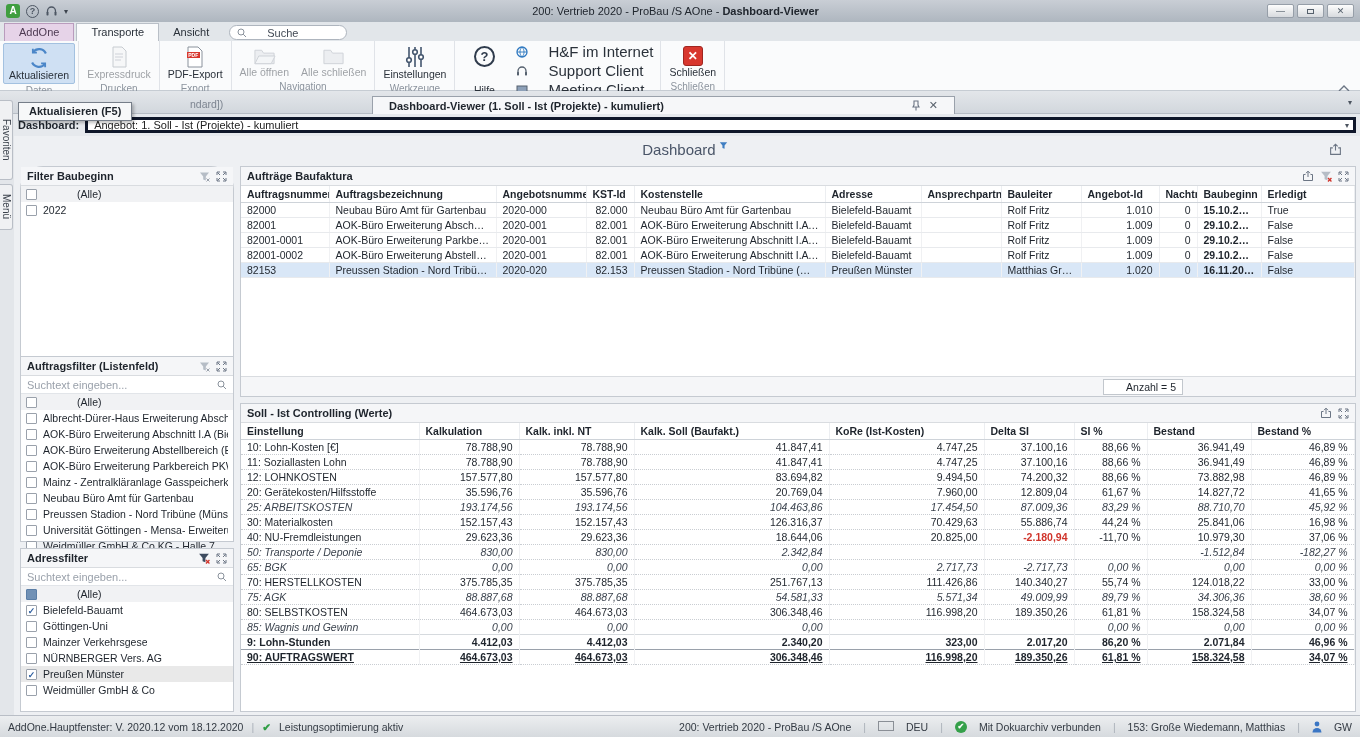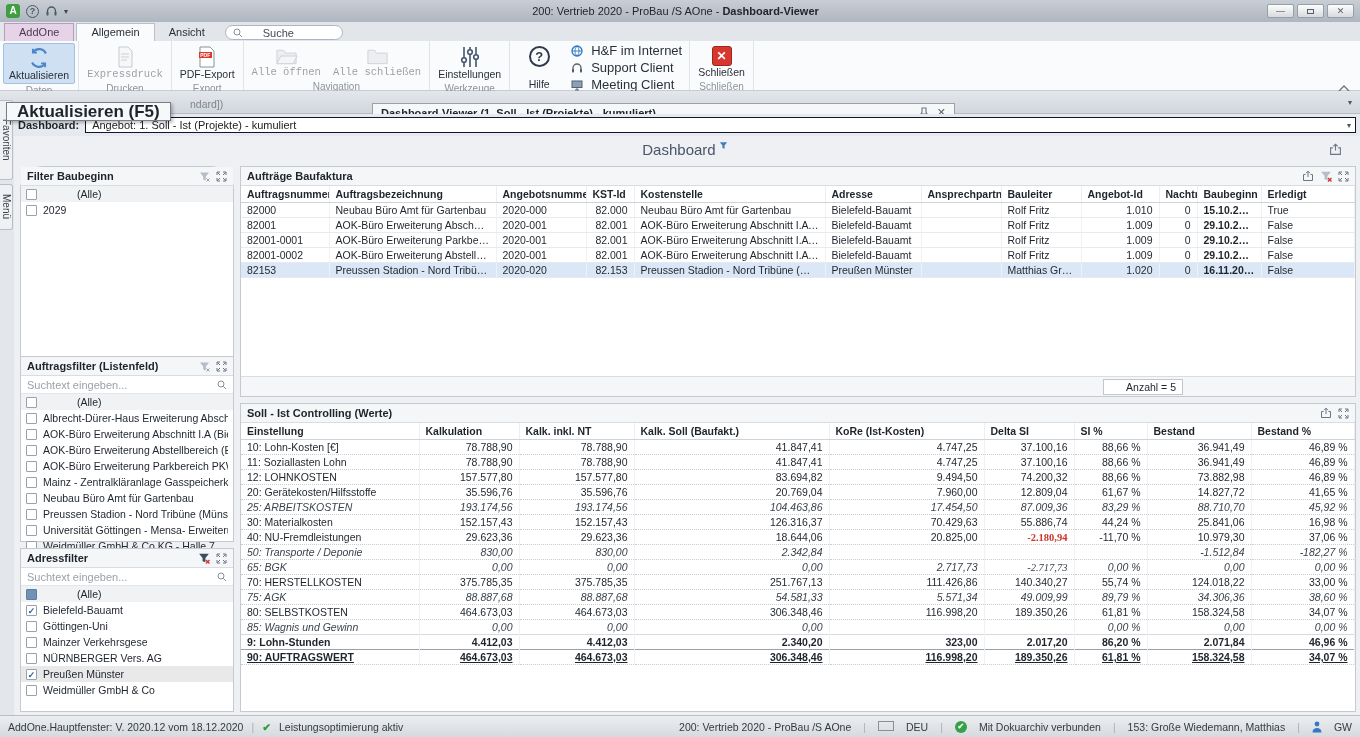--- a/index.html
+++ b/index.html
@@ -25,40 +25,40 @@
   .rsearch { margin-left:6px; margin-bottom:1px; width:118px; height:15px; background:#fff; border:1px solid #aeb5be; border-radius:8px; display:flex; align-items:center; gap:20px; padding:0 7px; color:#424a55; }
 
   
   .ribbon { position:absolute; left:0; top:41px; width:1360px; height:50px; background:#fafbfc; border-bottom:1px solid #c6ccd3; display:flex; }
   .rgroup { border-right:1px solid #e0e3e8; display:flex; flex-direction:column; padding:2px 3px 0; }
   .rbtns { flex:1; display:flex; align-items:stretch; gap:2px; }
   .rglabel { text-align:center; font-size:10px; color:#8b939d; padding:1px 4px 2px; }
   .rbtn { display:flex; flex-direction:column; align-items:center; justify-content:space-between; padding:3px 5px 2px; border-radius:2px; min-width:52px; }
   .rbtn .rlab { font-size:10.5px; color:#2a313a; white-space:nowrap; }
   .rbtn.on { background:#cfe0f3; border:1px solid #a3c1e0; }
-  .rbtn.dis { opacity:.45;font-family:Liberation Mono, monospace; }
+  .rbtn.dis { opacity:.45; }
   .smallcol { display:flex; flex-direction:column; justify-content:center; gap:2px; padding:0 4px; }
-  .sbtn { display:flex; align-items:center; gap:8px; font-size:13px; color:#2a313a; white-space:nowrap; }
+  .sbtn { display:flex; align-items:center; gap:20px; font-size:15px; color:#2a313a; white-space:nowrap; }
   .hilfe-circle { width:21px; height:21px; border:2px solid #2f3b4c; border-radius:50%; font-weight:bold; font-size:13px; color:#2f3b4c; text-align:center; line-height:18px; }
   .close-red { width:20px; height:20px; background:#d8372e; border:1px solid #a02520; border-radius:3px; color:#fff; font-weight:bold; font-size:12px; text-align:center; line-height:18px; }
   .ribbon-collapse { position:absolute; right:10px; top:85px; }
 
   
   .doctabs { position:absolute; left:0; top:91px; width:1360px; height:23px; background:linear-gradient(#e3e6ea,#d2d7dd); border-bottom:1px solid #b7bdc5; }
   .hidtab { position:absolute; left:190px; top:7px; color:#7d8591; font-size:10.5px; }
-  .dtab { position:absolute; left:372px; top:12px; width:583px; height:18px; background:#f6f7f9; border:1px solid #9aa1ab; border-bottom:none; display:flex; align-items:center; padding:0 8px; font-weight:bold; font-size:11px; }
+  .dtab { position:absolute; left:372px; top:5px; width:583px; height:18px; background:#f6f7f9; border:1px solid #9aa1ab; border-bottom:none; display:flex; align-items:center; padding:0 16px; font-weight:bold; font-size:11px; }
   .dtab .sp { flex:1; }
   .tclose { color:#5a636e; font-size:11px; font-weight:normal; margin-left:8px; }
   .dt-caret { position:absolute; right:8px; top:7px; font-size:8px; color:#4c545f; }
-  .tooltip { position:absolute; left:6px; top:102px; height:19px; background:#f7f8f9; border:1px solid #767e89; box-shadow:2px 2px 3px rgba(0,0,0,.25); font-weight:bold; font-size:17px; line-height:17px; padding:0 10px; z-index:60; }
+  .tooltip { position:absolute; left:18px; top:102px; height:19px; background:#f7f8f9; border:1px solid #767e89; box-shadow:2px 2px 3px rgba(0,0,0,.25); font-weight:bold; font-size:11px; line-height:17px; padding:0 10px; z-index:60; }
 
   
   .dashrow { position:absolute; left:0; top:114px; width:1360px; height:22px; background:#e6e9ed; display:flex; align-items:center; padding-left:18px; }
   .dlabel { font-weight:bold; margin-right:6px; }
-  .dcombo { flex:1; height:16px; background:#fff; border:1px solid #0f172a; display:flex; align-items:center; padding-left:6px; margin-right:4px; color:#222; }
+  .dcombo { flex:1; height:16px; background:#fff; border:3px solid #0f172a; display:flex; align-items:center; padding-left:6px; margin-right:4px; color:#222; }
   .dcombo .sp { flex:1; }
   .caret { font-size:8px; color:#4c545f; padding:0 4px; }
 
   
   .vstrip { position:absolute; left:0; top:114px; width:14px; height:601px; background:#e3e6ea; }
   .vtab { position:absolute; left:0; width:13px; background:#f0f1f3; border:1px solid #b9bec6; border-left:none; border-radius:0 3px 3px 0; color:#3c434d; font-size:10px; display:flex; align-items:center; justify-content:center; }
   .vtab span { writing-mode:vertical-rl; white-space:nowrap; }
 
   
   .ptrow { position:absolute; left:14px; top:140px; width:1342px; height:22px; text-align:center; }
@@ -82,21 +82,21 @@
   .chk-label { white-space:nowrap; overflow:hidden; }
 
   
   table.grid { border-collapse:collapse; table-layout:fixed; width:1113px; font-size:10.5px; }
   .grid th { text-align:left; font-weight:bold; padding:2px 6px; border-bottom:1px solid #ced3d9; border-right:1px solid #eceef1; white-space:nowrap; overflow:hidden; height:16px; }
   .grid td { padding:1px 6px; white-space:nowrap; overflow:hidden; text-overflow:ellipsis; height:13px; border-right:1px solid #f0f1f3; }
   #tbl-auftraege td { border-bottom:1px solid #e8eaed; }
   #tbl-soll td { border-bottom:1px dotted #c9cdd2; }
   .grid td.r { text-align:right; }
   .grid td.b { font-weight:bold; }
-  .grid td.red { color:#d0342b; font-weight:bold;font-family:Liberation Serif, serif; }
+  .grid td.red { color:#d0342b; font-weight:bold; }
   .grid tr.italic td { font-style:italic; color:#3a424d;margin-top:16px; }
   .grid tr.italic td.red { font-weight:normal; }
   .grid tr.bold td { font-weight:bold; }
   .grid tr.bold td { border-top:1px solid #d6dade; }
   .grid tr.underline td { text-decoration:underline; border-top:1px solid #9aa1ab; }
   .grid tr.selected td { background:#d9e7f7; border-top:1px solid #8fb3da; border-bottom:1px solid #8fb3da; }
 
   .count-strip { position:absolute; left:0; bottom:0; width:100%; height:20px; background:#f5f6f8; border-top:1px solid #d9dce0; }
   .count-box { position:absolute; right:172px; top:2px; width:80px; height:16px; background:#fff; border:1px solid #c2c7cd; text-align:right; padding:1px 6px; font-size:10.5px; }
 
@@ -129,21 +129,21 @@
   <div class="tb-title"><span>200: Vertrieb 2020 - ProBau /S AOne - </span><b>Dashboard-Viewer</b></div>
   <div class="winbtns">
     <span class="wbtn">—</span>
     <span class="wbtn"><span class="rbox"></span></span>
     <span class="wbtn">✕</span>
   </div>
 </div>
 
 <div class="rtabs">
   <span class="rtab app">AddOne</span>
-  <span class="rtab active">Allgemein</span>
+  <span class="rtab active">Transporte</span>
   <span class="rtab">Ansicht</span>
   <span class="rsearch">
     <svg width="10" height="10" viewBox="0 0 10 10">
         <circle cx="4" cy="4" r="3" fill="none" stroke="#8a929c"></circle>
         <path d="M6.2 6.2 9 9" stroke="#8a929c"></path>
       </svg>
     <span>Suche</span>
   </span>
 </div>
 
@@ -335,21 +335,21 @@
         </svg>
       </span>
   </div>
   <div>
       <div class="chk-row shaded">
         <span class="chk unchecked"></span>
         <span class="chk-label">(Alle)</span>
       </div>
       <div class="chk-row">
         <span class="chk unchecked"></span>
-        <span class="chk-label">2029</span>
+        <span class="chk-label">2022</span>
       </div>
     </div>
 </div>
 
 <div class="panel" style="left:20px;top:356px;width:214px;height:186px;">
   <div class="phead">
     <span class="ttl">Auftragsfilter (Listenfeld)</span>
     <span class="ic">
         <svg width="11" height="11" viewBox="0 0 11 11">
           <path d="M1 1.5h9L6.8 5.5v4l-2.6-1V5.5z" fill="#b6bdc6"></path>

